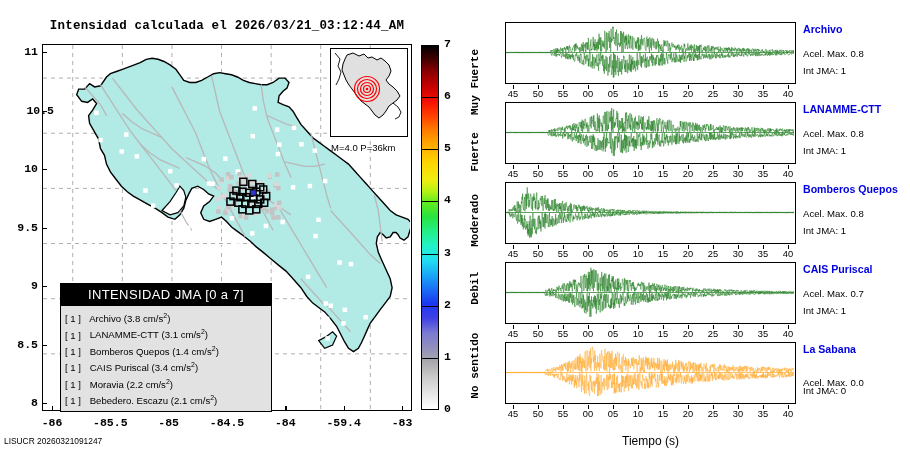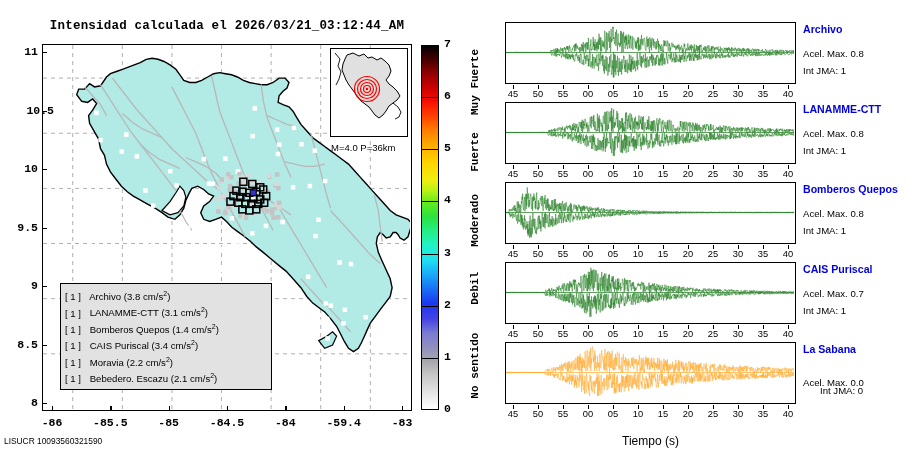--- a/index.html
+++ b/index.html
@@ -353,20 +353,21 @@
       <circle cx="36" cy="40" r="3.5" fill="none" stroke="#ff0000" stroke-width="1.2"></circle>
       <circle cx="36" cy="40" r="6.5" fill="none" stroke="#ff0000" stroke-width="1.2"></circle>
       <circle cx="36" cy="40" r="9.5" fill="none" stroke="#ff0000" stroke-width="1.2"></circle>
       <circle cx="36" cy="40" r="12.5" fill="none" stroke="#ff0000" stroke-width="1.2"></circle>
       <circle cx="36" cy="40" r="1.3" fill="#ff0000"></circle>
     </svg>
 </div>
 <div class="abs" id="inset-caption">M=4.0 P=36km</div>
 
 <div class="abs" id="legend-box">
+  <div id="legend-title">INTENSIDAD JMA [0 a 7]</div>
   <div id="legend-list">
       <div class="legend-row"><span class="br">[ 1 ]</span><span> Archivo (3.8 cm/s</span><sup>2</sup><span>)</span></div>
       <div class="legend-row"><span class="br">[ 1 ]</span><span> LANAMME-CTT (3.1 cm/s</span><sup>2</sup><span>)</span></div>
       <div class="legend-row"><span class="br">[ 1 ]</span><span> Bomberos Quepos (1.4 cm/s</span><sup>2</sup><span>)</span></div>
       <div class="legend-row"><span class="br">[ 1 ]</span><span> CAIS Puriscal (3.4 cm/s</span><sup>2</sup><span>)</span></div>
       <div class="legend-row"><span class="br">[ 1 ]</span><span> Moravia (2.2 cm/s</span><sup>2</sup><span>)</span></div>
       <div class="legend-row"><span class="br">[ 1 ]</span><span> Bebedero. Escazu (2.1 cm/s</span><sup>2</sup><span>)</span></div>
     </div>
 </div>
 
@@ -556,17 +557,17 @@
       <div class="wf-tl" style="left: 208px;">25</div>
       <div class="wf-tick" style="left: 233px;"></div>
       <div class="wf-tl" style="left: 233px;">30</div>
       <div class="wf-tick" style="left: 258px;"></div>
       <div class="wf-tl" style="left: 258px;">35</div>
       <div class="wf-tick" style="left: 283px;"></div>
       <div class="wf-tl" style="left: 283px;">40</div>
     </div>
     <div class="abs wf-name" style="top: 343px;">La Sabana</div>
     <div class="abs wf-stat" style="top: 377px;">Acel. Max. 0.0</div>
-    <div class="abs wf-stat" style="top: 385px; margin-left: 17px;">Int JMA: 0</div>
+    <div class="abs wf-stat" style="top: 385px;">Int JMA: 0</div>
   </div>
 <div class="abs" id="time-axis-label">Tiempo (s)</div>
 
-<div class="abs" id="watermark">LISUCR 10093560321590</div>
+<div class="abs" id="watermark">LISUCR 20260321091247</div>
 
 </body></html>

